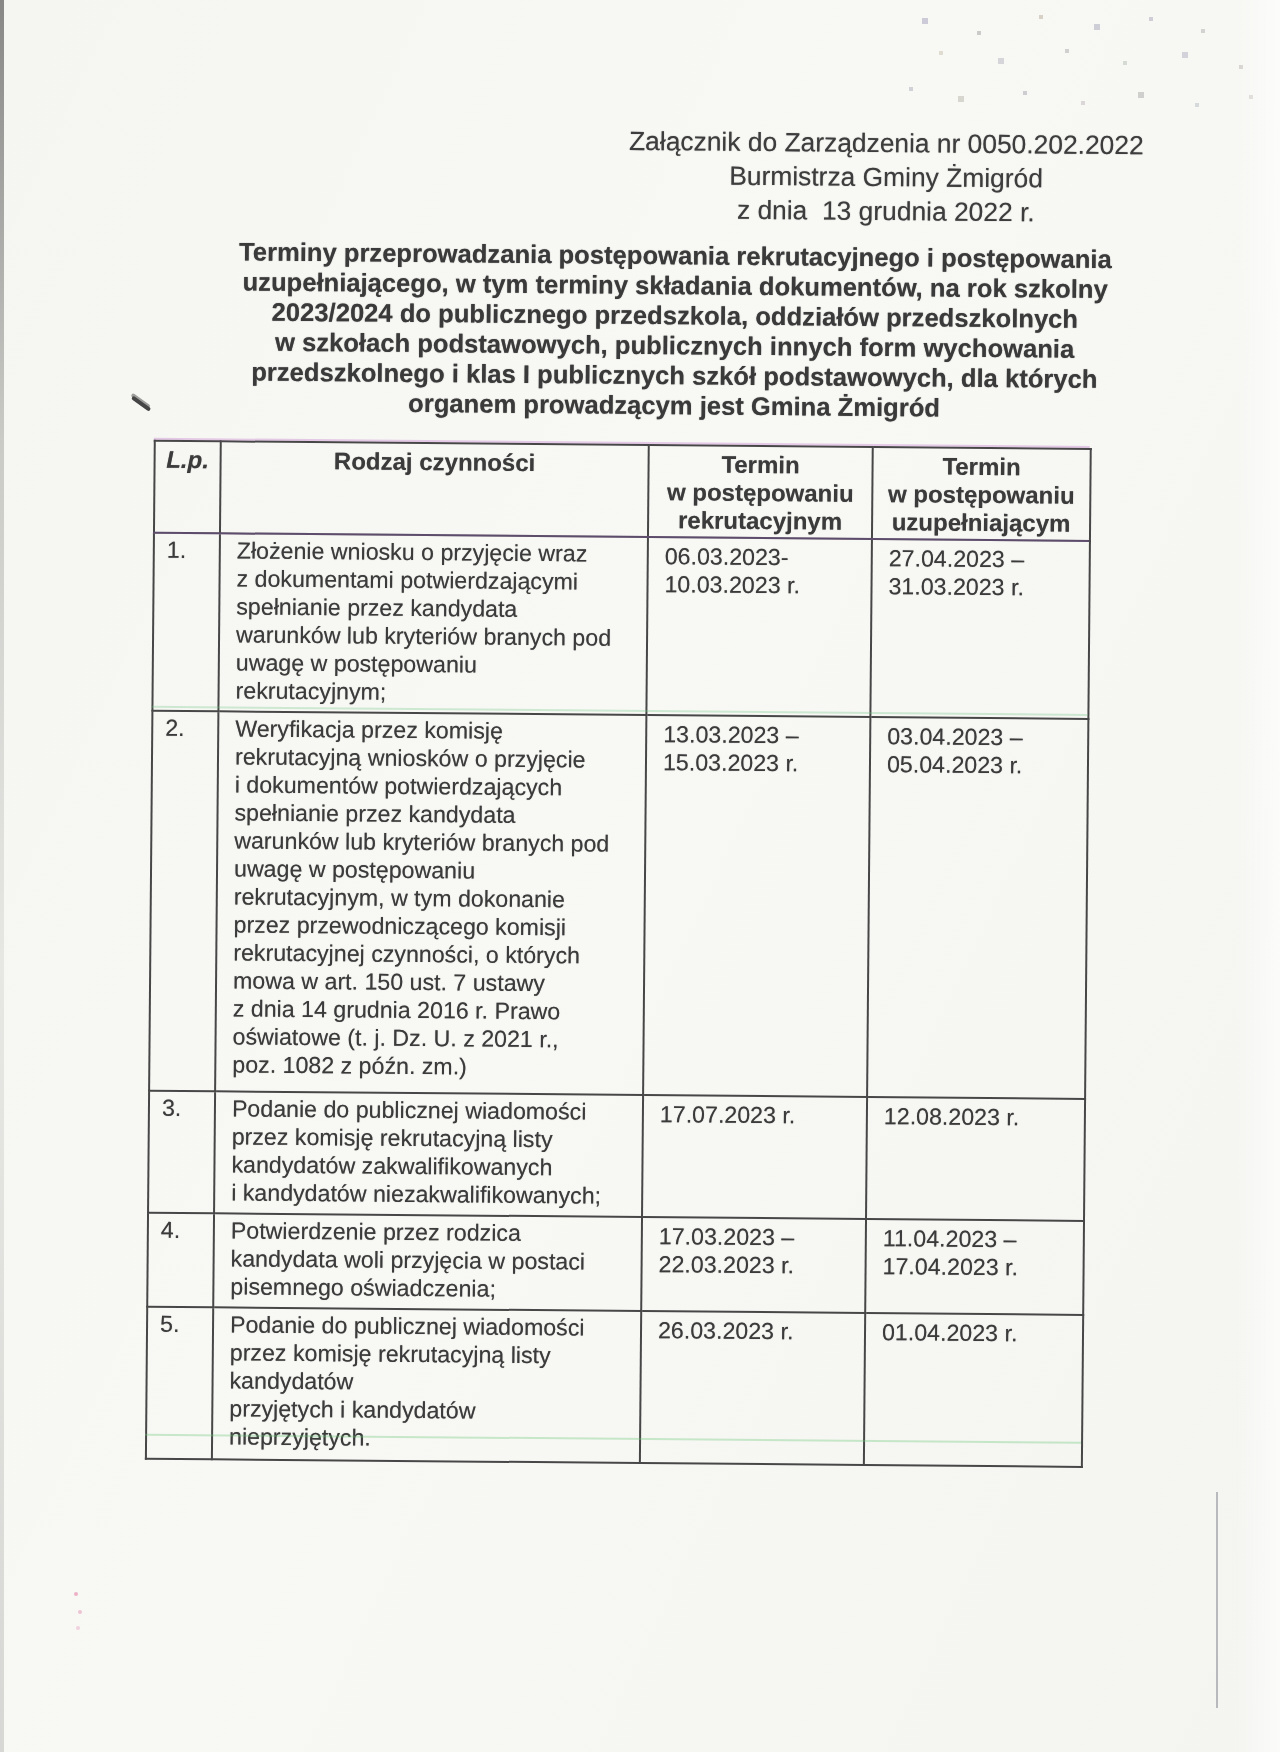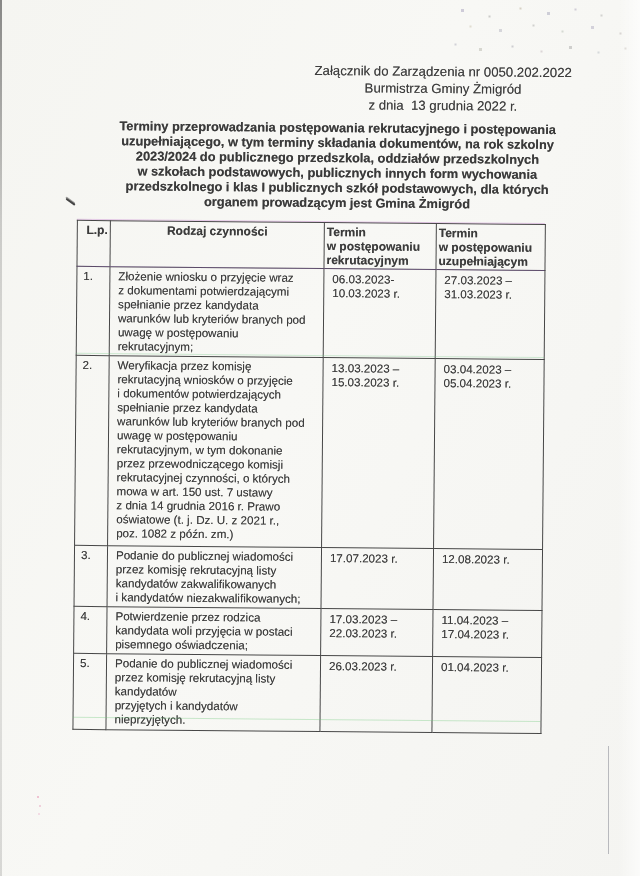--- a/index.html
+++ b/index.html
@@ -66,23 +66,23 @@
     border: 1.5px solid #474747;
     vertical-align: top;
     white-space: pre-line;
     overflow: hidden;
   }
   table.schedule th {
     font-weight: bold;
     font-size: 12px;
     padding: 2px 2px 1px 2px;
   }
-  th.h-lp { text-align: right; padding-left: 5px; }
+  th.h-lp { text-align: center; padding-left: 5px; font-style: italic; }
   th.h-act { text-align: center; padding-top: 3px; }
-  th.h-date { text-align: left; }
+  th.h-date { text-align: center; }
   td.c-lp { padding: 2px 2px 0 6px; }
   td.c-act { padding: 2px 4px 2px 8px; }
   td.c-date { padding: 3px 3px 0 8px; }
   tr.hdr { height: 46px; }
   tr.r0 { height: 86px; }
   tr.r1 { height: 190px; }
   tr.r2 { height: 58px; }
   tr.r3 { height: 42px; }
   tr.r4 { height: 76px; }
   
@@ -204,21 +204,21 @@
         <tr class="r0">
           <td class="c-lp">1.</td>
           <td class="c-act">Złożenie wniosku o przyjęcie wraz
 z dokumentami potwierdzającymi
 spełnianie przez kandydata
 warunków lub kryteriów branych pod
 uwagę w postępowaniu
 rekrutacyjnym;</td>
           <td class="c-date">06.03.2023-
 10.03.2023 r.</td>
-          <td class="c-date">27.03.2023 –
+          <td class="c-date">27.04.2023 –
 31.03.2023 r.</td>
         </tr>
         <tr class="r1">
           <td class="c-lp">2.</td>
           <td class="c-act">Weryfikacja przez komisję
 rekrutacyjną wniosków o przyjęcie
 i dokumentów potwierdzających
 spełnianie przez kandydata
 warunków lub kryteriów branych pod
 uwagę w postępowaniu

